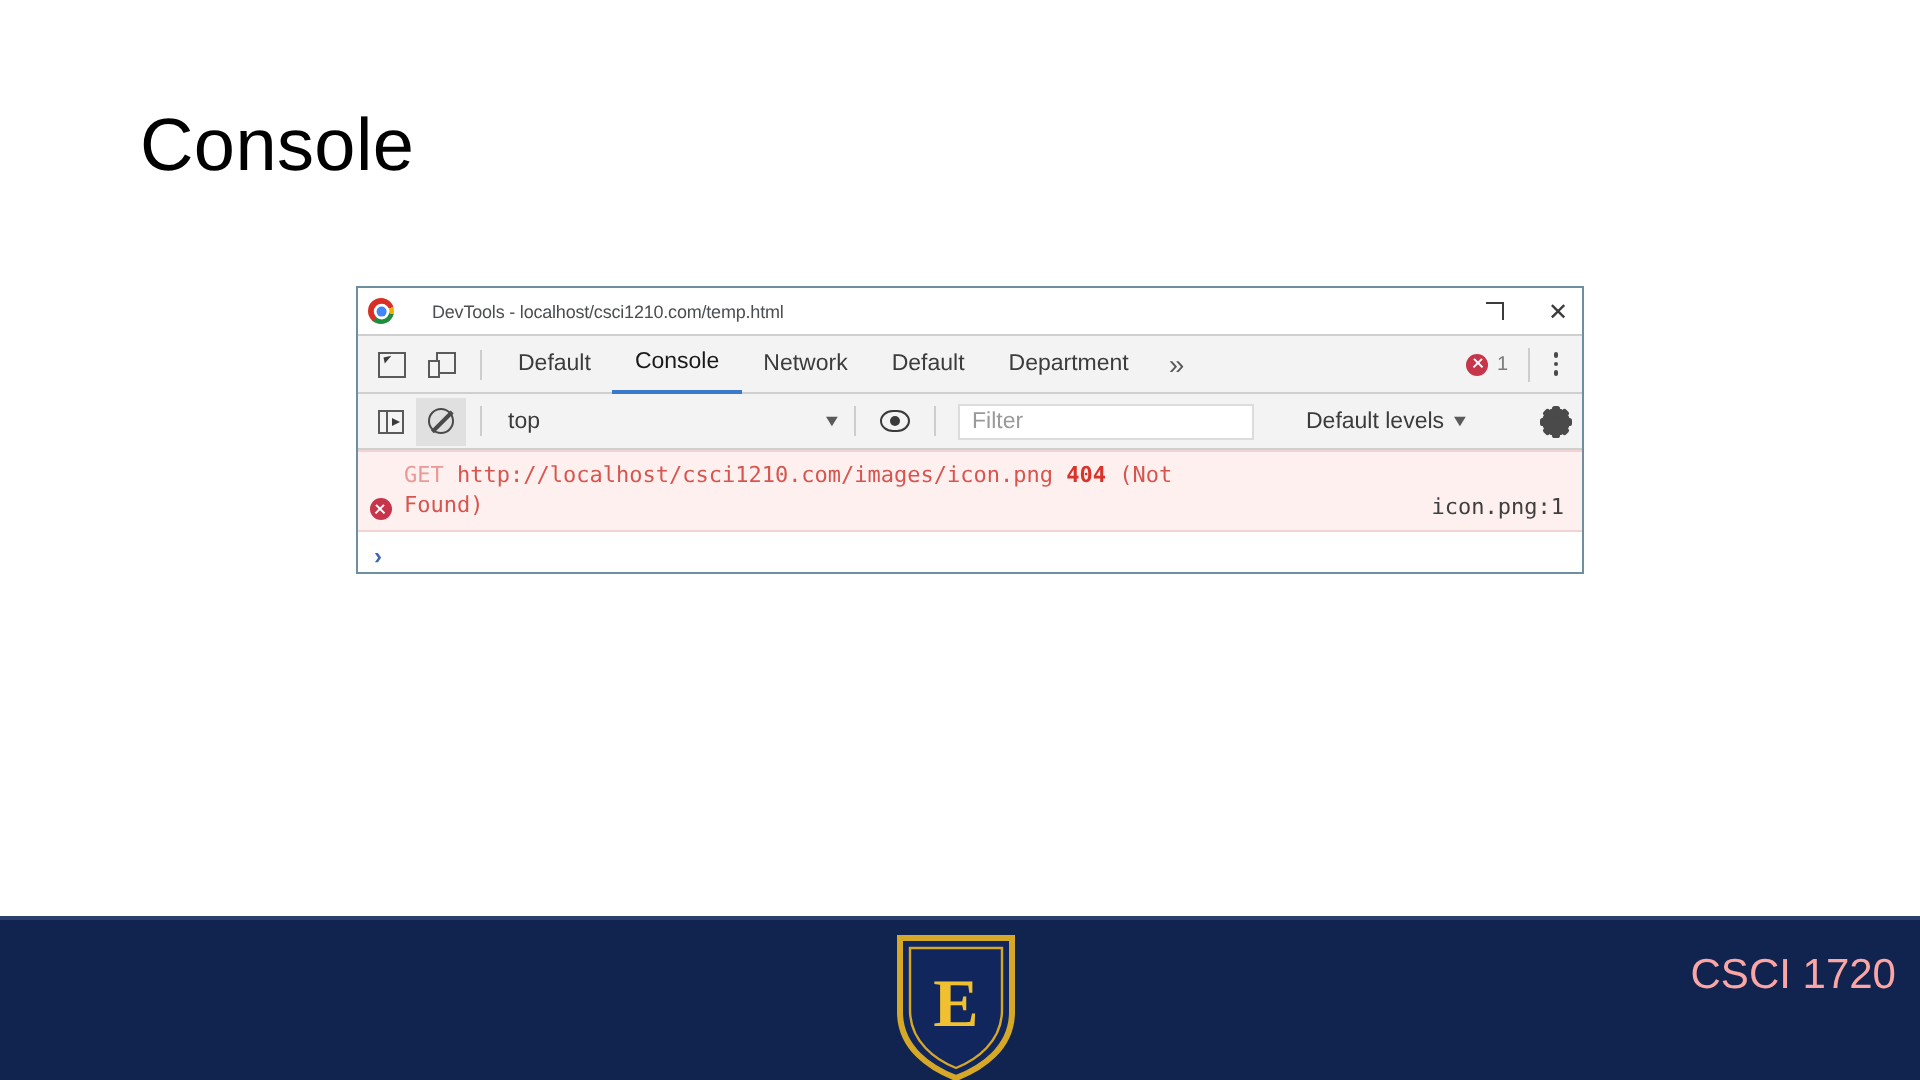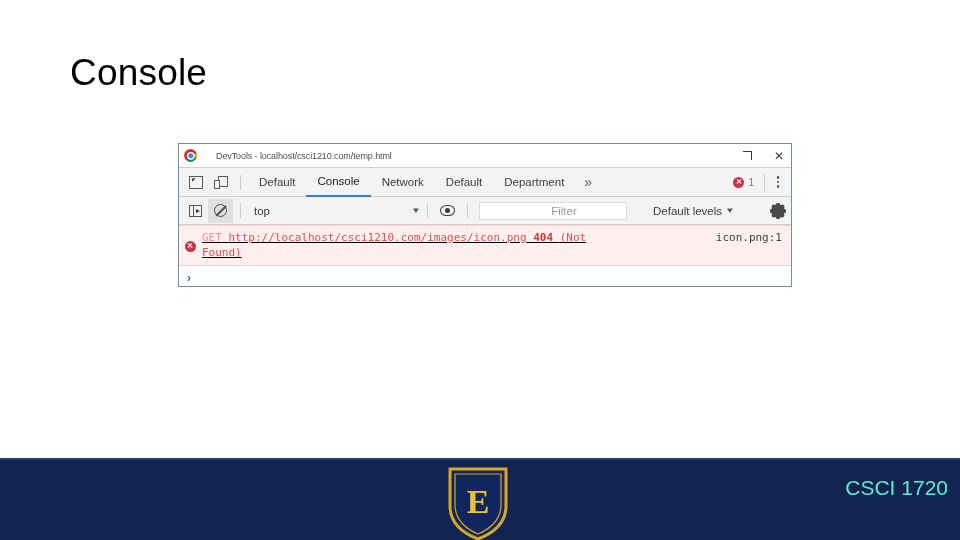--- a/index.html
+++ b/index.html
@@ -341,23 +341,22 @@
     background: #3a3a3a;
   }
   .filter-input {
     width: 148px;
     height: 18px;
     background: #ffffff;
     border: 1px solid #dcdcdc;
     box-sizing: border-box;
     display: flex;
     align-items: center;
-    padding-left: 22px;
+    padding-left: 6px;
     margin-left: 4px;
-    justify-content: center;
   }
   .filter-placeholder {
     font-size: 11.5px;
     color: #9a9a9a;
   }
   .levels {
     display: flex;
     align-items: center;
     gap: 4px;
     margin-left: 26px;
@@ -399,45 +398,44 @@
     background: #ffffff;
     height: 61px;
     position: relative;
   }
   .console-error-row {
     background: #fdf0ef;
     border-top: 1px solid #f3d3d1;
     border-bottom: 1px solid #f3d3d1;
     padding: 4px 6px 5px 6px;
     display: flex;
-    align-items: center;
+    align-items: flex-end;
     position: relative;
     min-height: 34px;
     box-sizing: border-box;
-    text-decoration: underline;
   }
   .console-error-row .err-dot {
     margin-top: 2px;
     margin-right: 6px;
   }
   .err-text {
     font-family: "DejaVu Sans Mono", "Liberation Mono", monospace;
     font-size: 11px;
     line-height: 15px;
     color: #d8554f;
     max-width: 430px;
     word-break: break-word;
   }
   .err-text .method { color: #e99a97; }
   .err-text .url { color: #d8554f; }
   .err-text .status { color: #d8342b; font-weight: 700; }
   .err-source {
     position: absolute;
     right: 9px;
-    top: 5px;
+    top: 21px;
     font-family: "DejaVu Sans Mono", "Liberation Mono", monospace;
     font-size: 11px;
     color: #3f3f3f;
   }
   .console-prompt-row {
     display: flex;
     align-items: center;
     height: 24px;
     padding-left: 8px;
   }
@@ -465,21 +463,21 @@
     top: 13px;
     color: #f0c75e;
     font-size: 21px;
     line-height: 30px;
     white-space: nowrap;
   }
   .footer-right {
     position: absolute;
     right: 12px;
     top: 13px;
-    color: #5eead4;
+    color: #fca5a5;
     font-size: 21px;
     line-height: 30px;
     text-align: right;
     white-space: nowrap;
   }
   .etsu-logo {
     position: absolute;
     left: 447px;
     top: 6px;
     width: 62px;

